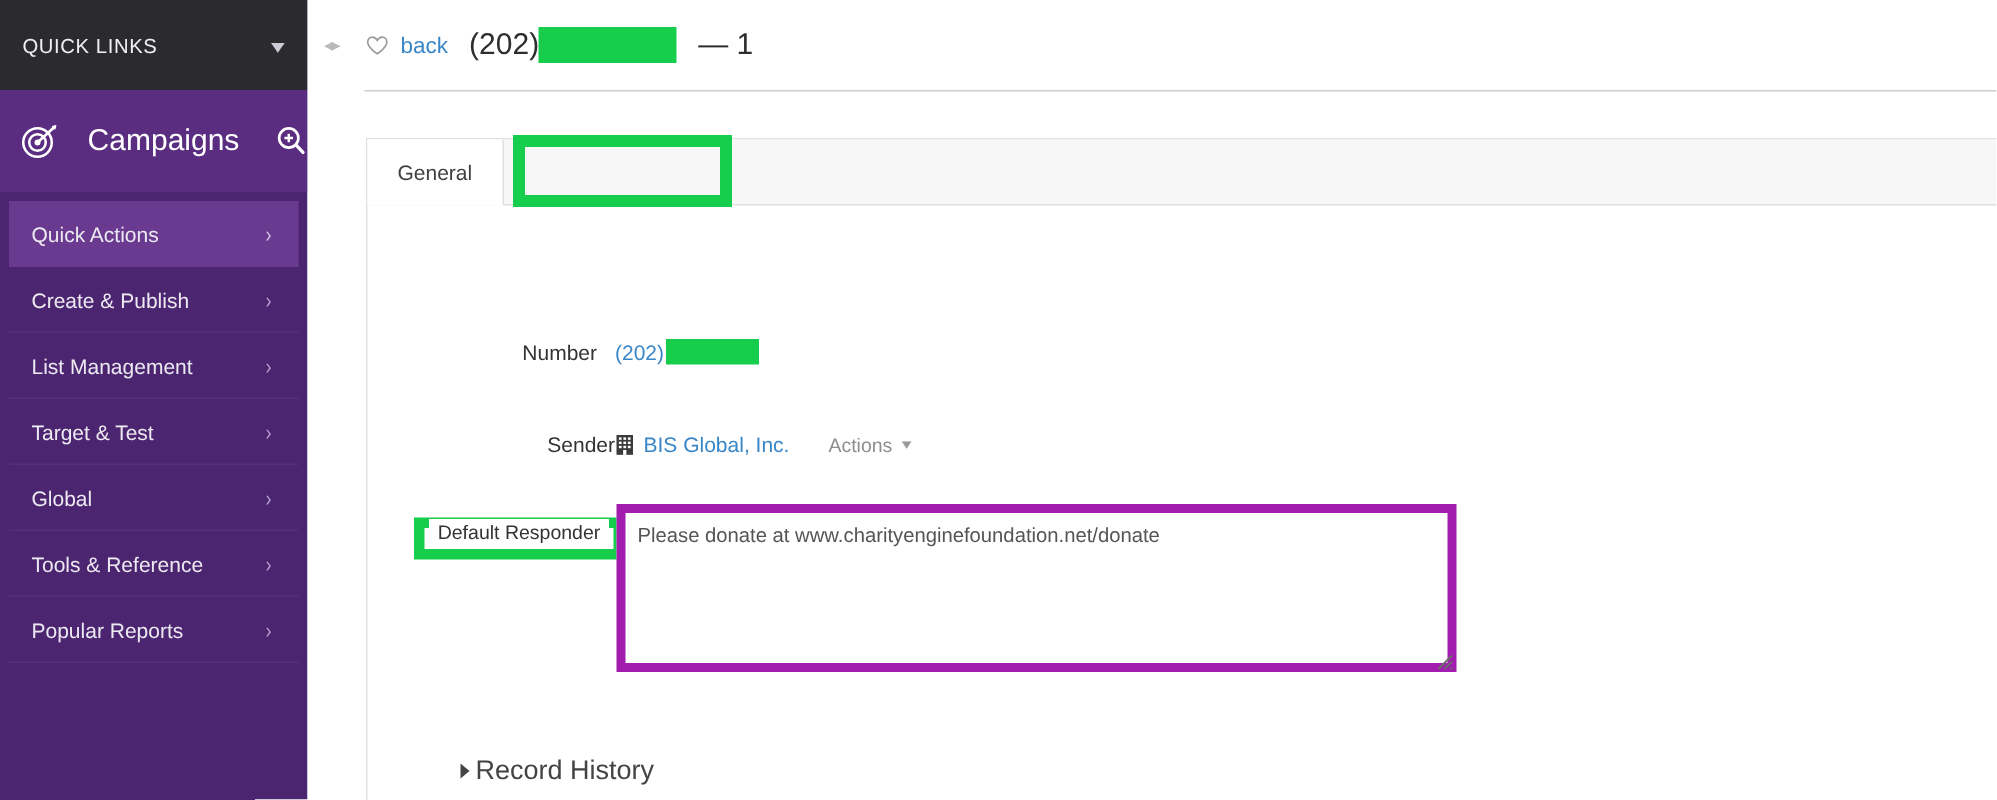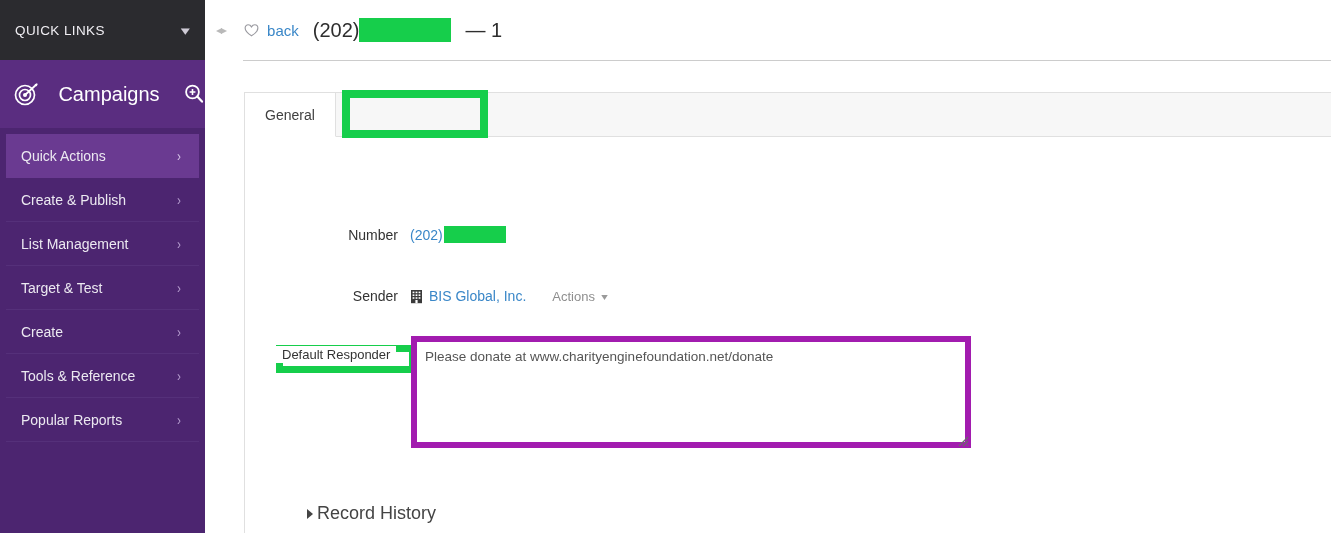--- a/index.html
+++ b/index.html
@@ -184,40 +184,40 @@
     font-size: 14px; color: #333333;
     text-align: right;
   }
   .field-value { font-size: 14px; color: #3a87c8; }
 
   #row-number { left: 0px; top: 89px; }
   #row-number .form-label { width: 165px; padding-right: 12px; }
   .number-redaction { width: 62px; height: 17px; margin-left: 1px; }
 
   #row-sender { left: 0px; top: 151px; }
-  #row-sender .form-label { width: 165px; padding-right: 12px; text-align: right; }
+  #row-sender .form-label { width: 165px; padding-right: 0; text-align: right; }
   .building-icon { width: 13px; height: 15px; display:block; margin-right: 6px; }
   .sender-link { font-size: 14px; color: #3a87c8; text-decoration: none; }
   .actions-btn {
     margin-left: 26px;
     font-size: 13px; color: #8e8e8e;
     display: inline-flex; align-items: center; gap: 7px;
   }
   .actions-caret { font-size: 10px; color: #9a9a9a; transform: scaleX(1.3); }
 
   
   #responder-block {
     position: absolute;
     left: 31px; top: 208px;
   }
   .responder-label-wrap {
     position: absolute;
     left: 0; top: 0;
     width: 140px; height: 19px;
-    display: flex; align-items: center; justify-content: flex-start;
+    display: flex; align-items: center; justify-content: center;
   }
   .responder-label {
     position: relative;
     font-size: 13px; color: #333333;
     background: #ffffff;
     padding: 1px 6px;
     z-index: 2;
     white-space: nowrap;
   }
   .responder-textarea {
@@ -299,21 +299,21 @@
       </li>
       <li class="nav-item">
         <span>List Management</span>
         <span class="nav-chevron">›</span>
       </li>
       <li class="nav-item">
         <span>Target &amp; Test</span>
         <span class="nav-chevron">›</span>
       </li>
       <li class="nav-item">
-        <span>Create</span>
+        <span>Global</span>
         <span class="nav-chevron">›</span>
       </li>
       <li class="nav-item">
         <span>Tools &amp; Reference</span>
         <span class="nav-chevron">›</span>
       </li>
       <li class="nav-item">
         <span>Popular Reports</span>
         <span class="nav-chevron">›</span>
       </li>

